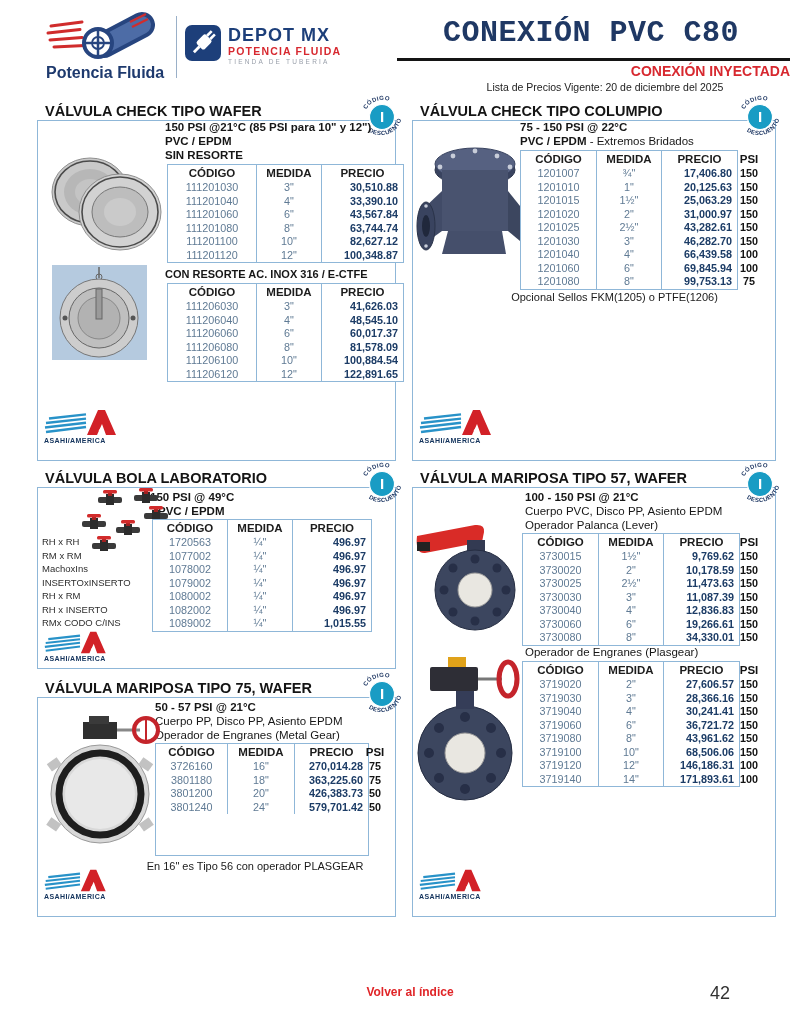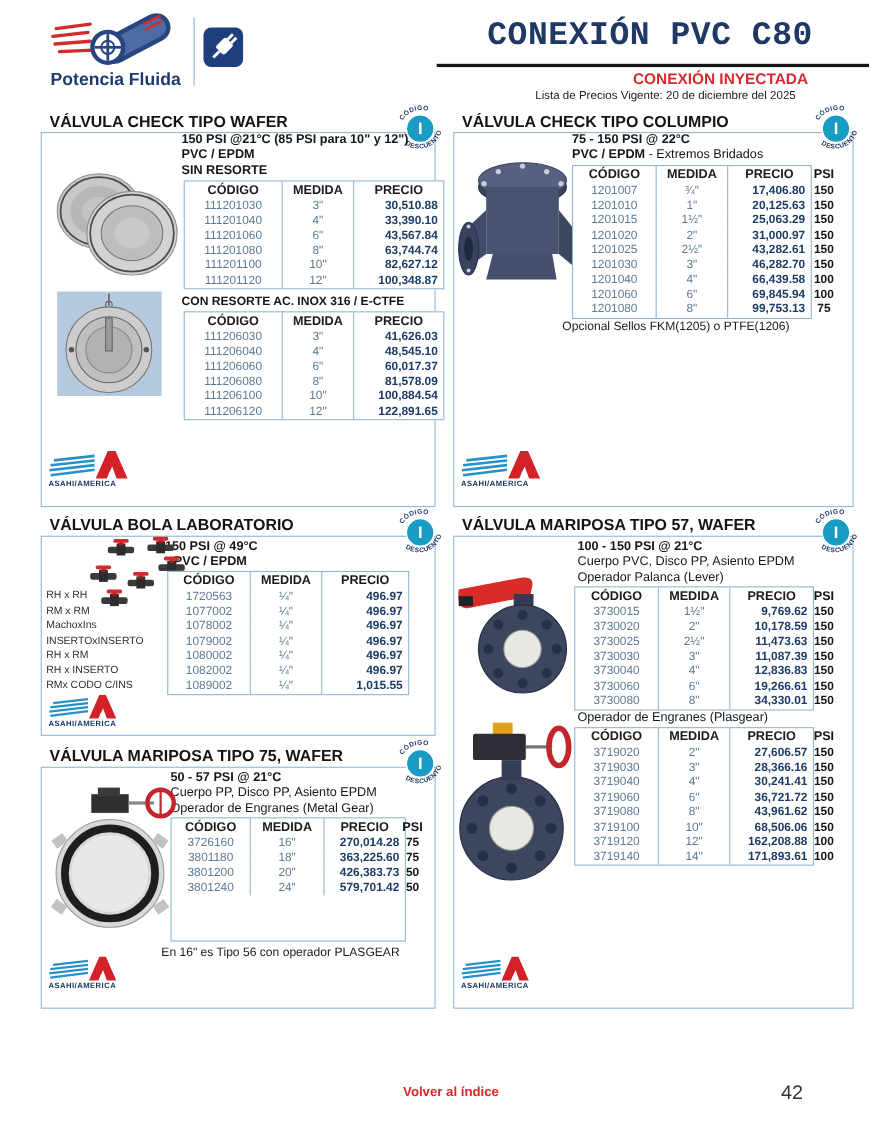--- a/index.html
+++ b/index.html
@@ -5,21 +5,21 @@
   html,body{margin:0;padding:0;background:#e9e9e9;}
   .page{position:relative;width:792px;height:1024px;background:#ffffff;margin:0 auto;
         font-family:"Liberation Sans","DejaVu Sans",sans-serif;overflow:hidden;}
   .abs{position:absolute;}
   svg{overflow:visible;display:block;}
 
   
   .hdr-title{position:absolute;left:392px;top:16px;width:398px;text-align:center;
              font-size:30px;font-weight:bold;color:#1f3864;letter-spacing:0.5px;font-family:Liberation Mono, monospace;}
   .hdr-rule{position:absolute;left:397px;top:58px;width:393px;height:2.5px;background:#141414;}
-  .hdr-sub{position:absolute;left:520px;top:63px;width:270px;text-align:center;
+  .hdr-sub{position:absolute;left:520px;top:63px;width:270px;text-align:right;
            font-size:14px;font-weight:bold;color:#d7282f;}
   .hdr-note{position:absolute;left:455px;top:81px;width:300px;text-align:center;
             font-size:10.5px;color:#222;}
   .pf-name{position:absolute;left:46px;top:64px;font-size:16px;font-weight:bold;color:#1e3a6e;}
   .logo-div{position:absolute;left:176px;top:16px;width:1px;height:62px;background:#9ab0c8;}
   .depot-l1{font-size:18px;font-weight:bold;color:#1d3f7a;letter-spacing:1px;line-height:20px;}
   .depot-l2{font-size:10.5px;font-weight:bold;color:#d7282f;letter-spacing:1.2px;line-height:12px;}
   .depot-l3{font-size:6.5px;color:#9aa0ab;letter-spacing:2.2px;line-height:9px;}
 
   
@@ -112,20 +112,25 @@
 
   <svg class="abs" style="left:184px;top:24px" width="38" height="38" viewBox="0 0 38 38">
     <rect x="1" y="1" width="36" height="36" rx="7" fill="#1d3f7a"></rect>
     <g transform="rotate(45 19 19)" fill="#ffffff">
       <rect x="13.5" y="11" width="11" height="13" rx="2.5"></rect>
       <rect x="15.5" y="4.5" width="2.6" height="6.5"></rect>
       <rect x="20" y="4.5" width="2.6" height="6.5"></rect>
       <rect x="17.7" y="24" width="2.8" height="8"></rect>
     </g>
   </svg>
+  <div class="abs" style="left:228px;top:25px">
+    <div class="depot-l1">DEPOT MX</div>
+    <div class="depot-l2">POTENCIA FLUIDA</div>
+    <div class="depot-l3">TIENDA DE TUBERIA</div>
+  </div>
 
   <div class="hdr-title">CONEXIÓN PVC C80</div>
   <div class="hdr-rule"></div>
   <div class="hdr-sub">CONEXIÓN INYECTADA</div>
   <div class="hdr-note">Lista de Precios Vigente:  20 de diciembre del 2025</div>
 
   <div class="sec-title" style="left:45px;top:103px">VÁLVULA CHECK TIPO WAFER</div>
   <div class="box" style="left:37px;top:120px;width:357px;height:339px"></div>
 
   <svg class="badge" style="left:359px;top:94px" viewBox="0 0 46 46">
@@ -710,21 +715,21 @@
             <td class="c2">43,961.62</td>
           </tr>
           <tr>
             <td class="c0">3719100</td>
             <td class="c1">10"</td>
             <td class="c2">68,506.06</td>
           </tr>
           <tr>
             <td class="c0">3719120</td>
             <td class="c1">12"</td>
-            <td class="c2">162,208.88</td>
+            <td class="c2">146,186.31</td>
           </tr>
           <tr>
             <td class="c0">3719140</td>
             <td class="c1">14"</td>
             <td class="c2">171,893.61</td>
           </tr>
         </tbody>
     </table>
   </div>
   <div class="psi" style="left:730px;top:662px">

